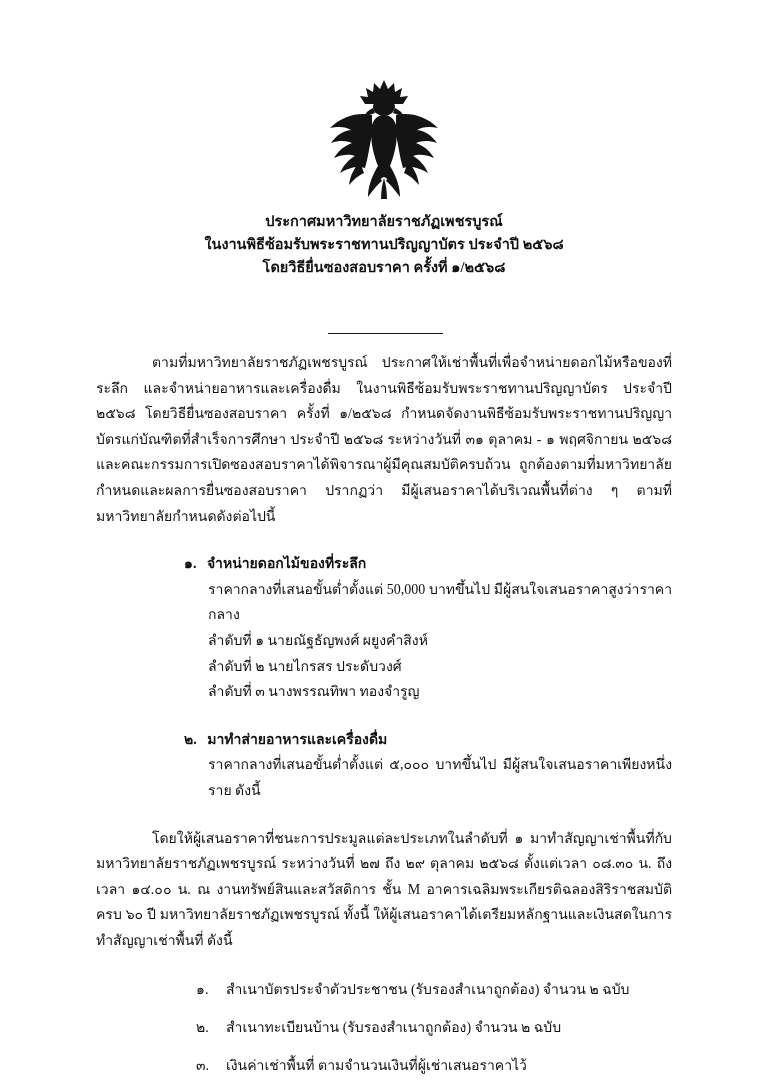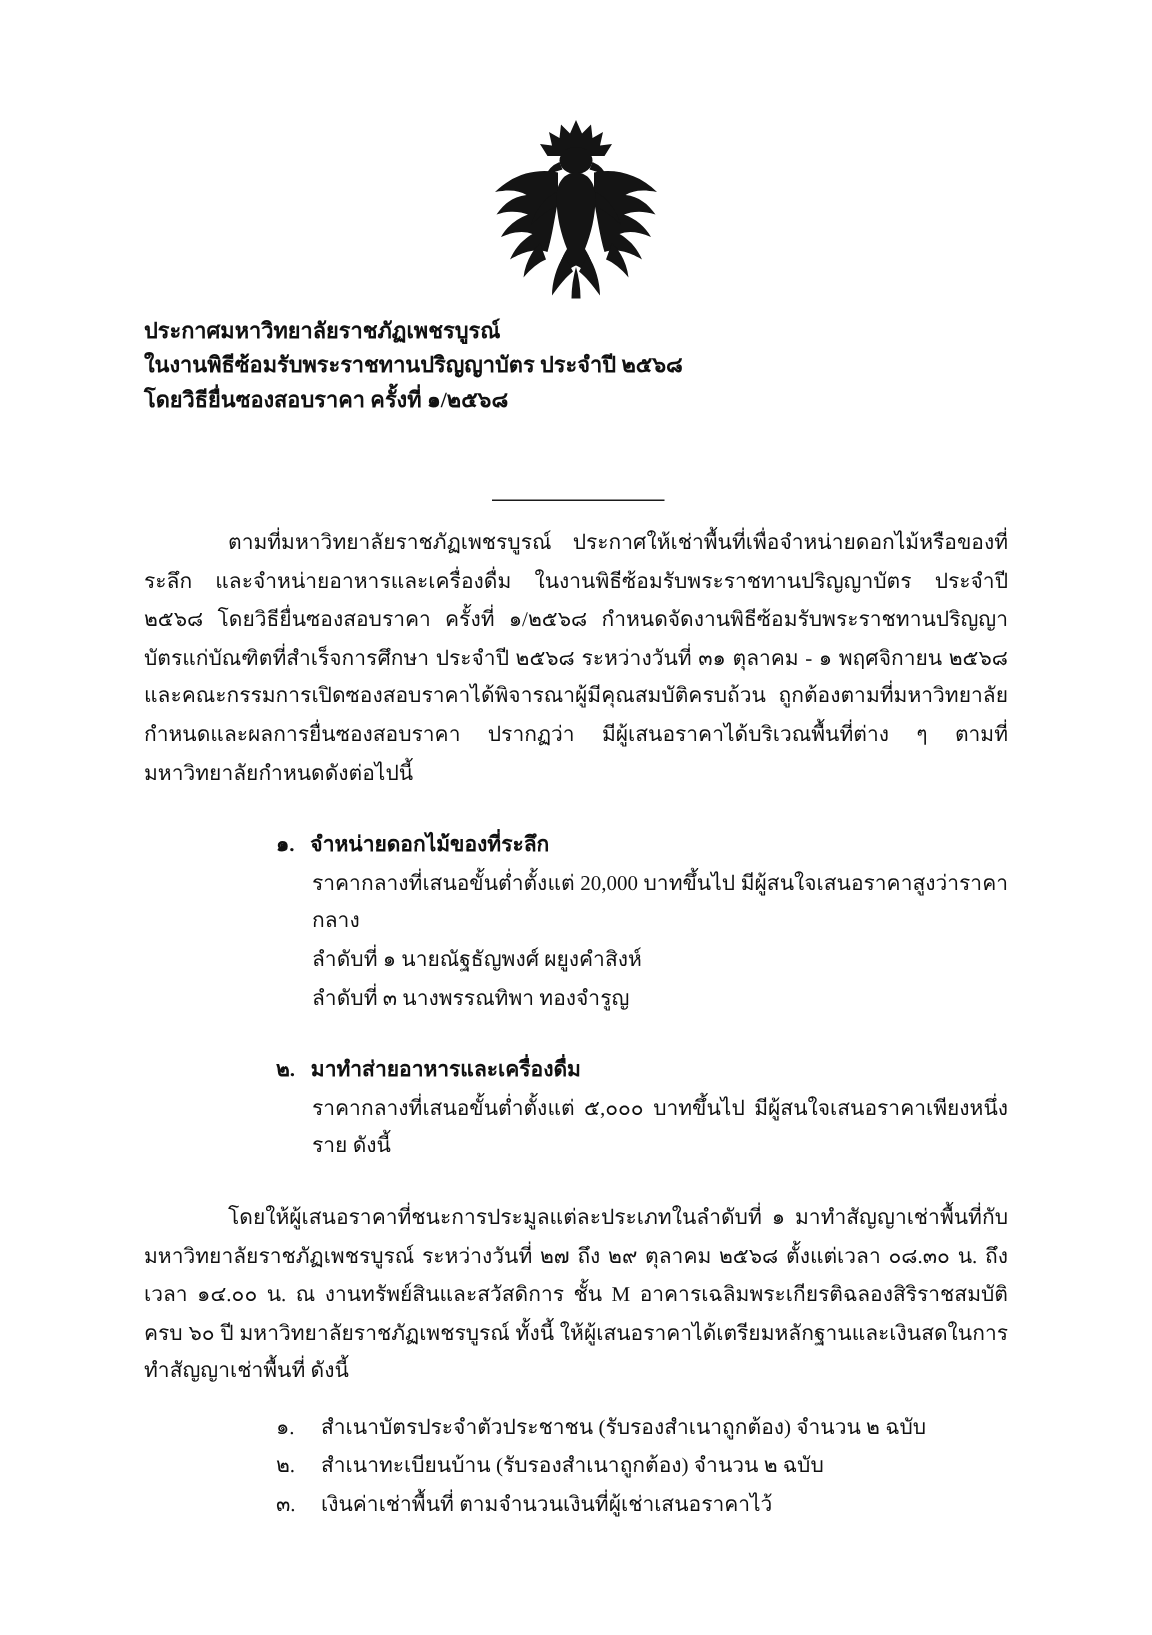--- a/index.html
+++ b/index.html
@@ -38,20 +38,21 @@
     width: 120px;
     height: 122px;
   }
 
   
   .heading {
     position: absolute;
     left: 0;
     top: 210px;
     width: 576px;
+    text-align: center;
     font-weight: bold;
     font-size: 14.5px;
     line-height: 23px;
   }
   .heading div { white-space: nowrap; }
   .heading .h2 { letter-spacing: 0px; }
 
   .rule {
     position: absolute;
     left: 232px;
@@ -81,21 +82,21 @@
 
   .sec-head {
     margin: 0;
     font-weight: bold;
     padding-left: 88px;
   }
   .ind-1 { padding-left: 56px; }
   .ind-2 { padding-left: 112px; }
 
   .list-item {
-    margin: 0;
+    margin: 12px;
     padding-left: 88px;
   }
   .num-col {
     display: inline-block;
     width: 30px;
   }
 </style>
 </head>
 <body>
 
@@ -145,22 +146,23 @@
 
       <p class="para indent-first">ตามที่มหาวิทยาลัยราชภัฏเพชรบูรณ์ ประกาศให้เช่าพื้นที่เพื่อจำหน่ายดอกไม้หรือของที่ระลึก และจำหน่ายอาหารและเครื่องดื่ม ในงานพิธีซ้อมรับพระราชทานปริญญาบัตร ประจำปี ๒๕๖๘ โดยวิธียื่นซองสอบราคา ครั้งที่ ๑/๒๕๖๘ กำหนดจัดงานพิธีซ้อมรับพระราชทานปริญญาบัตรแก่บัณฑิตที่สำเร็จการศึกษา ประจำปี ๒๕๖๘ ระหว่างวันที่ ๓๑ ตุลาคม - ๑ พฤศจิกายน ๒๕๖๘ และคณะกรรมการเปิดซองสอบราคาได้พิจารณาผู้มีคุณสมบัติครบถ้วน ถูกต้องตามที่มหาวิทยาลัยกำหนดและผลการยื่นซองสอบราคา ปรากฏว่า มีผู้เสนอราคาได้บริเวณพื้นที่ต่าง ๆ ตามที่มหาวิทยาลัยกำหนดดังต่อไปนี้</p>
 
       <div class="gap-md"></div>
 
       <p class="sec-head">
         <span>๑.</span>
         &nbsp;
         <span>จำหน่ายดอกไม้ของที่ระลึก</span>
       </p>
-      <p class="para ind-2">ราคากลางที่เสนอขั้นต่ำตั้งแต่ 20,000 บาทขึ้นไป มีผู้สนใจเสนอราคาสูงว่าราคากลาง</p>
+      <p class="para ind-2">ราคากลางที่เสนอขั้นต่ำตั้งแต่ 50,000 บาทขึ้นไป มีผู้สนใจเสนอราคาสูงว่าราคากลาง</p>
       <p class="para ind-2">ลำดับที่ ๑ นายณัฐธัญพงศ์ ผยูงคำสิงห์</p>
+      <p class="para ind-2">ลำดับที่ ๒ นายไกรสร ประดับวงศ์</p>
       <p class="para ind-2">ลำดับที่ ๓ นางพรรณทิพา ทองจำรูญ</p>
 
       <div class="gap-md"></div>
 
       <p class="sec-head">
         <span>๒.</span>
         &nbsp;
         <span>มาทำส่ายอาหารและเครื่องดื่ม</span>
       </p>
       <p class="para ind-2">ราคากลางที่เสนอขั้นต่ำตั้งแต่ ๕,๐๐๐ บาทขึ้นไป มีผู้สนใจเสนอราคาเพียงหนึ่งราย ดังนี้</p>

